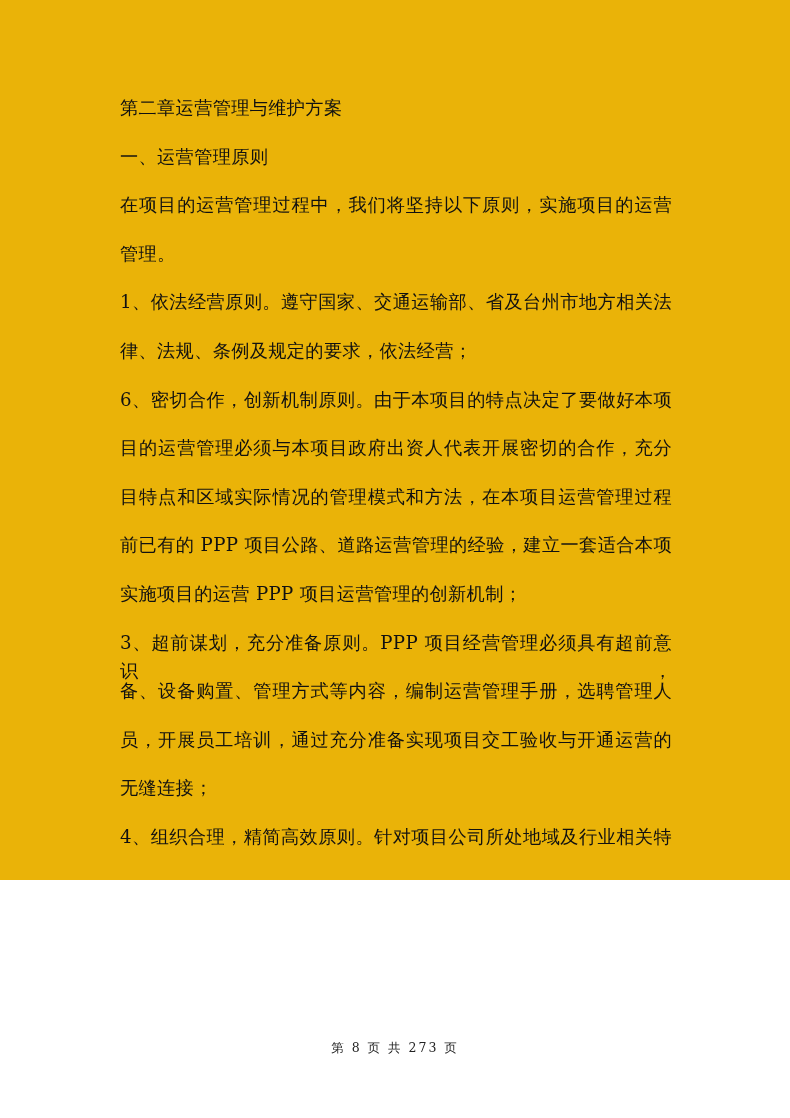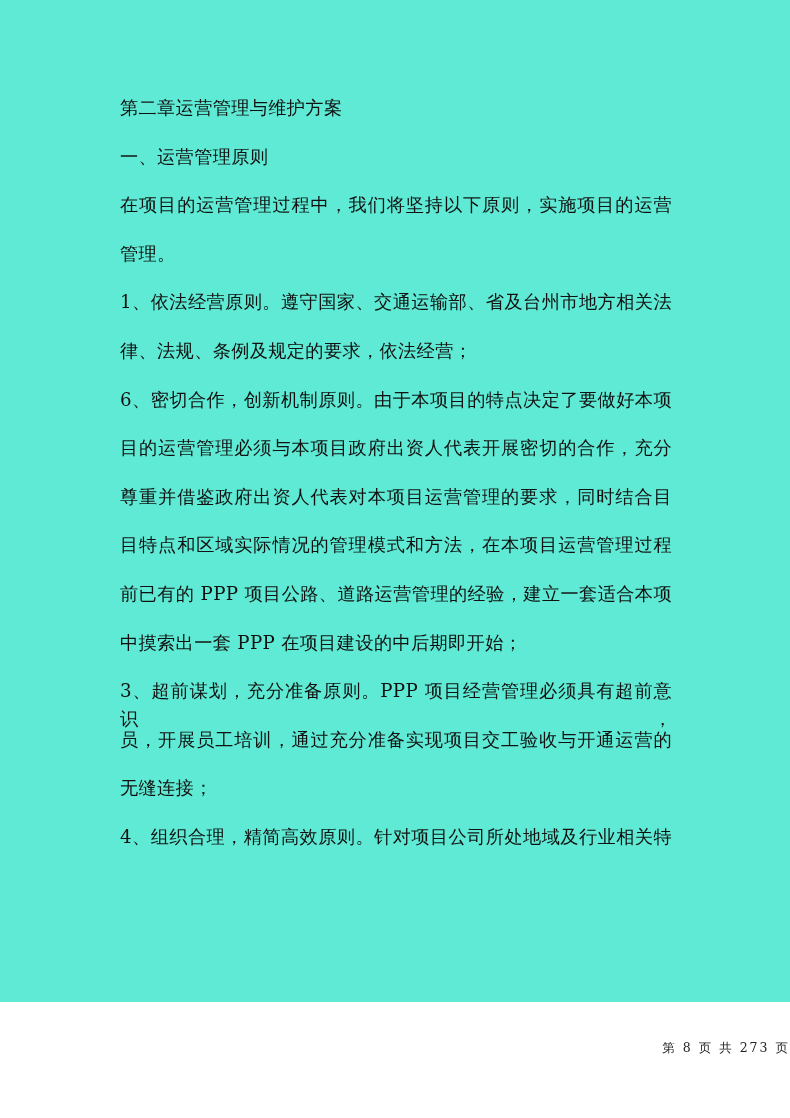--- a/index.html
+++ b/index.html
@@ -12,22 +12,22 @@
     height: 1118px;
     position: relative;
     overflow: hidden;
     font-family: "DejaVu Serif", "Liberation Serif", serif;
     color: #111111;
   }
   .page {
     position: absolute;
     left: 0; top: 0;
     width: 790px;
-    height: 1002px;
-    background: #5eead4;
+    height: 880px;
+    background: #eab308;
   }
   .body-text {
     position: absolute;
     left: 120px;
     top: 94px;
     width: 552px;
   }
   .line {
     height: 48.6px;
     line-height: 28px;
@@ -39,43 +39,43 @@
   .line.justify {
     text-align: justify;
     text-align-last: justify;
     white-space: normal;
   }
   .footer {
     position: absolute;
     left: 0;
     width: 790px;
     top: 1040px;
-    text-align: right;
+    text-align: center;
     font-size: 12.5px;
     letter-spacing: 2px;
     color: #222222;
   }
 </style>
 </head>
 <body>
 
 <div class="page">
   <div class="body-text">
     <div class="line">第二章运营管理与维护方案</div>
     <div class="line">一、运营管理原则</div>
     <div class="line justify">在项目的运营管理过程中，我们将坚持以下原则，实施项目的运营</div>
     <div class="line">管理。</div>
     <div class="line justify">1、依法经营原则。遵守国家、交通运输部、省及台州市地方相关法</div>
     <div class="line">律、法规、条例及规定的要求，依法经营；</div>
     <div class="line justify">6、密切合作，创新机制原则。由于本项目的特点决定了要做好本项</div>
     <div class="line justify">目的运营管理必须与本项目政府出资人代表开展密切的合作，充分</div>
-    <div class="line justify">尊重并借鉴政府出资人代表对本项目运营管理的要求，同时结合目</div>
     <div class="line justify">目特点和区域实际情况的管理模式和方法，在本项目运营管理过程</div>
     <div class="line justify">前已有的 PPP 项目公路、道路运营管理的经验，建立一套适合本项</div>
-    <div class="line">中摸索出一套 PPP 在项目建设的中后期即开始；</div>
+    <div class="line">实施项目的运营 PPP 项目运营管理的创新机制；</div>
     <div class="line justify">3、超前谋划，充分准备原则。PPP 项目经营管理必须具有超前意识，</div>
+    <div class="line justify">备、设备购置、管理方式等内容，编制运营管理手册，选聘管理人</div>
     <div class="line justify">员，开展员工培训，通过充分准备实现项目交工验收与开通运营的</div>
     <div class="line">无缝连接；</div>
     <div class="line justify">4、组织合理，精简高效原则。针对项目公司所处地域及行业相关特</div>
   </div>
 
   <div class="footer">第 8 页 共 273 页</div>
 </div>
 
 </body></html>

